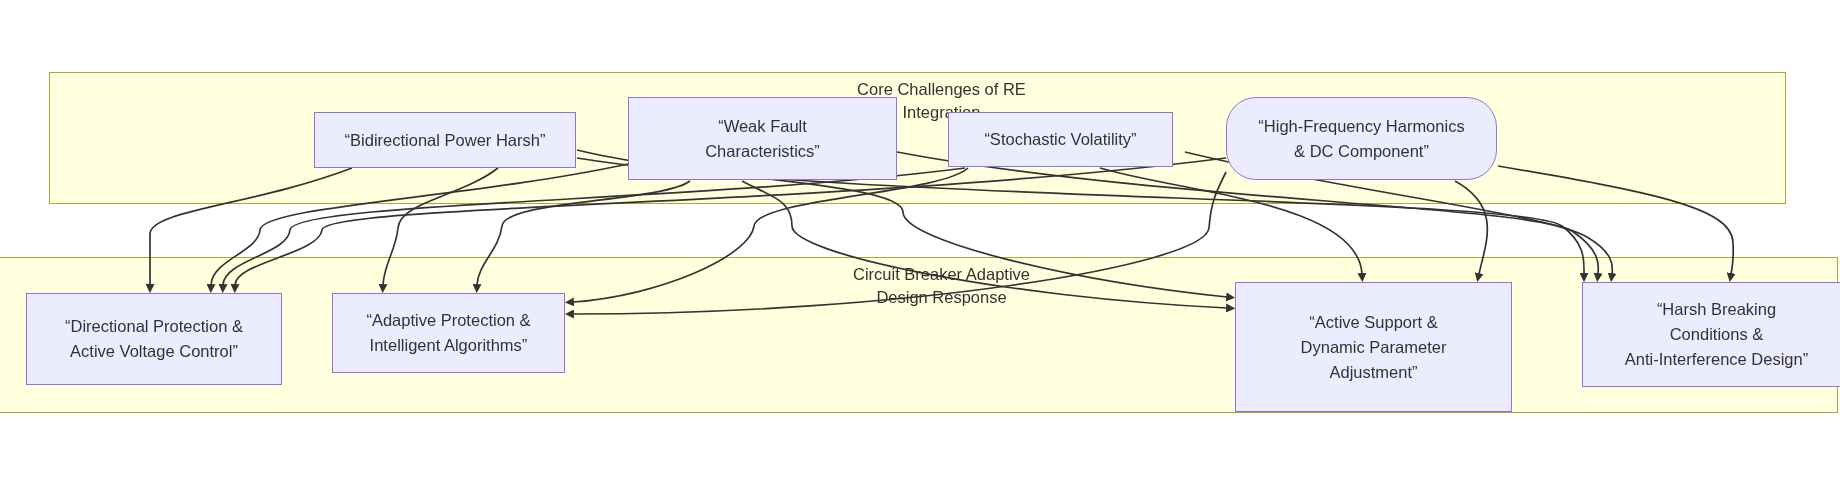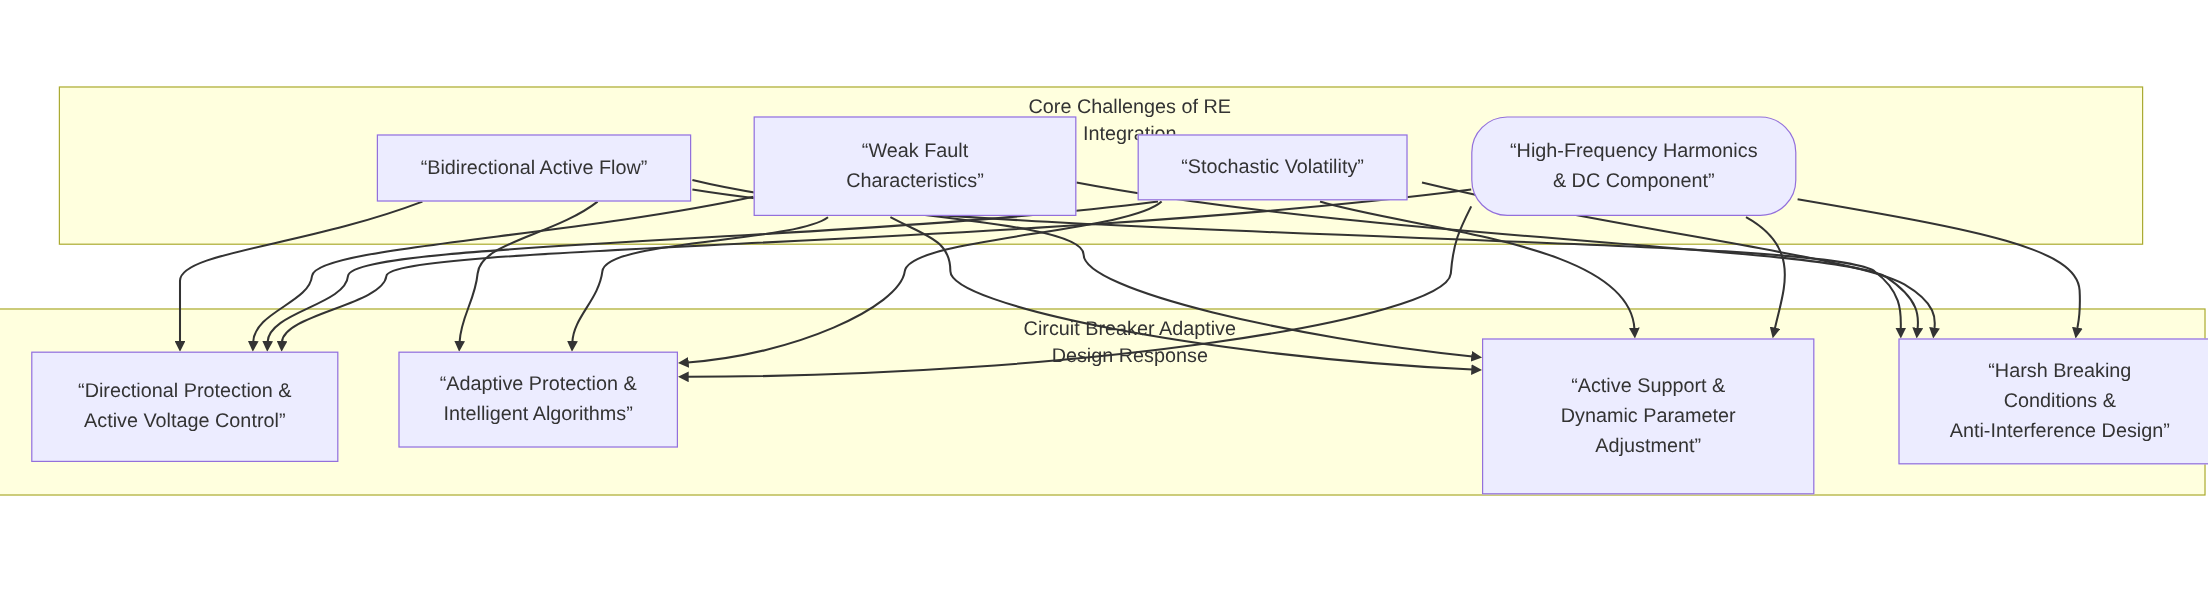--- a/index.html
+++ b/index.html
@@ -67,21 +67,21 @@
         <path class="edge" d="M 1100 168 C 1180 192, 1358 202, 1362 274" marker-end="url(#arrowhead)"></path>
         <path class="edge" d="M 1185 152 C 1350 192, 1548 214, 1587 237 C 1614 253, 1613 266, 1612 274" marker-end="url(#arrowhead)"></path>
         <path class="edge" d="M 1226 158 C 850 206, 325 204, 322 230 C 319 254, 236 262, 235 285" marker-end="url(#arrowhead)"></path>
         <path class="edge" d="M 1226 172 C 1216 192, 1211 202, 1209 228 C 1205 266, 900 314, 573 314" marker-end="url(#arrowhead)"></path>
         <path class="edge" d="M 1455 181 C 1502 207, 1486 242, 1479 274" marker-end="url(#arrowhead)"></path>
         <path class="edge" d="M 1498 166 C 1650 192, 1731 207, 1733 242 C 1734 262, 1732 268, 1731 274" marker-end="url(#arrowhead)"></path>
       </g>
   </svg>
 
   <div id="node-layer">
-      <div class="node" style="left: 314px; top: 112px; width: 262px; height: 56px;"><span>“Bidirectional Active Flow”</span></div>
+      <div class="node" style="left: 314px; top: 112px; width: 262px; height: 56px;"><span>“Bidirectional Power Harsh”</span></div>
       <div class="node" style="left: 628px; top: 97px; width: 269px; height: 83px;"><span>“Weak Fault
 Characteristics”</span></div>
       <div class="node" style="left: 948px; top: 112px; width: 225px; height: 55px;"><span>“Stochastic Volatility”</span></div>
       <div class="node" style="left: 1226px; top: 97px; width: 271px; height: 83px; border-radius: 30px;"><span>“High-Frequency Harmonics
 &amp; DC Component”</span></div>
       <div class="node" style="left: 26px; top: 293px; width: 256px; height: 92px;"><span>“Directional Protection &amp;
 Active Voltage Control”</span></div>
       <div class="node" style="left: 332px; top: 293px; width: 233px; height: 80px;"><span>“Adaptive Protection &amp;
 Intelligent Algorithms”</span></div>
       <div class="node" style="left: 1235px; top: 282px; width: 277px; height: 130px;"><span>“Active Support &amp;

